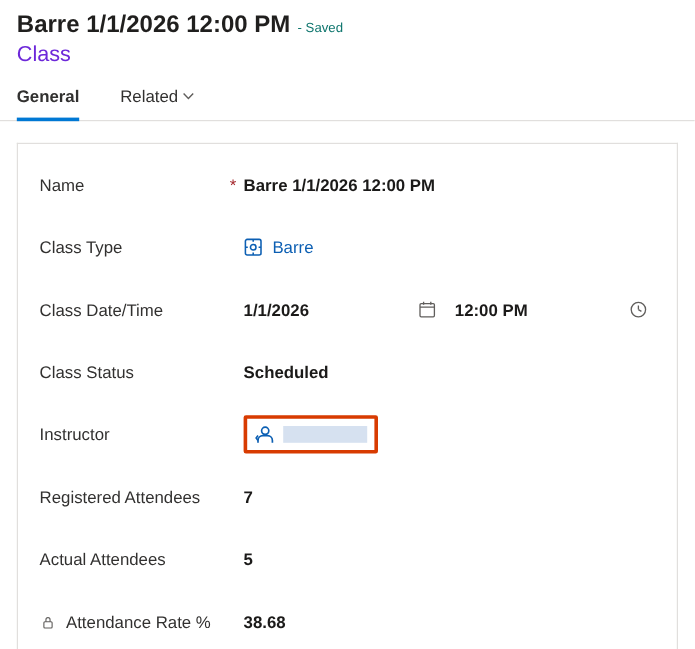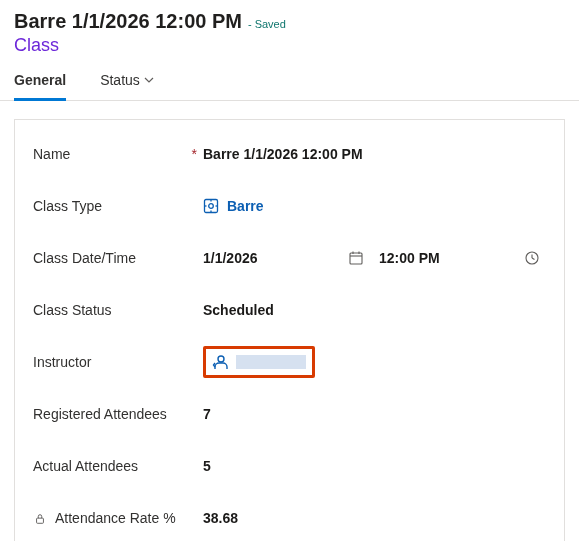--- a/index.html
+++ b/index.html
@@ -98,21 +98,21 @@
     flex: 1 1 auto;
     display: flex;
     align-items: center;
     font-size: 14px;
     font-weight: 600;
     color: #1b1a19;
     gap: 8px;
   }
   .value-cell.link {
     color: #0c5fb3;
-    font-weight: 700;
+    font-weight: 400;
   }
   .lookup-icon {
     width: 16px;
     height: 16px;
     flex: 0 0 16px;
     display: flex;
     align-items: center;
     justify-content: center;
   }
   .lookup-icon svg { stroke: #0c5fb3; }
@@ -184,21 +184,21 @@
     <span class="saved">- Saved</span>
   </div>
   <div class="subtitle">Class</div>
 </div>
 
 <div class="tabs">
   <div class="tab active">
     <span>General</span>
   </div>
   <div class="tab">
-    <span>Status</span>
+    <span>Related</span>
     <span class="chev">
       <svg viewBox="0 0 10 10" width="10" height="10">
           <polyline points="1,3 5,7 9,3" fill="none" stroke="#605e5c" stroke-width="1.2"></polyline>
         </svg>
     </span>
   </div>
 </div>
 
 <div class="panel">
 

